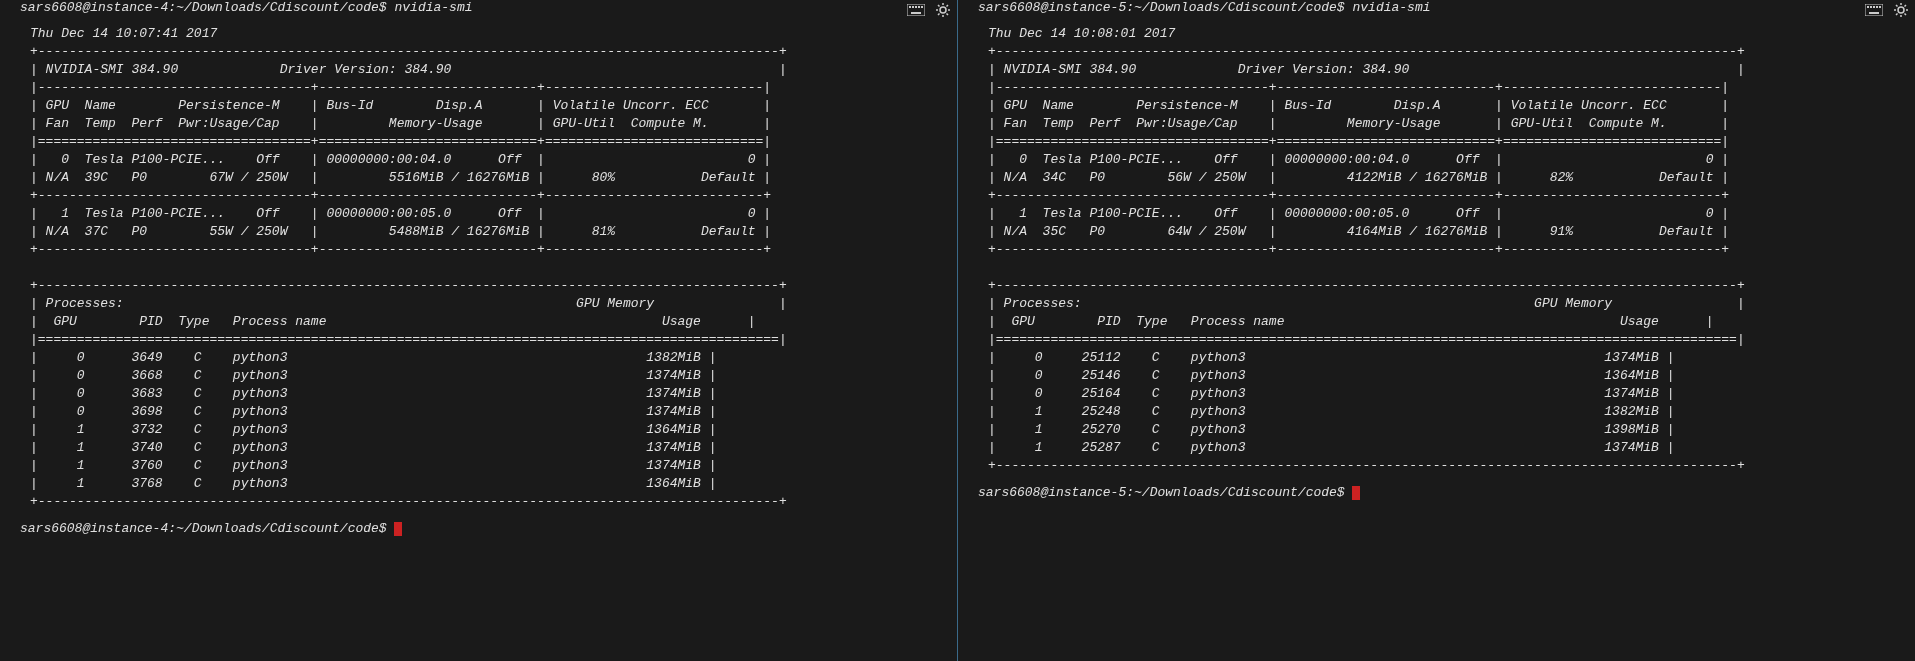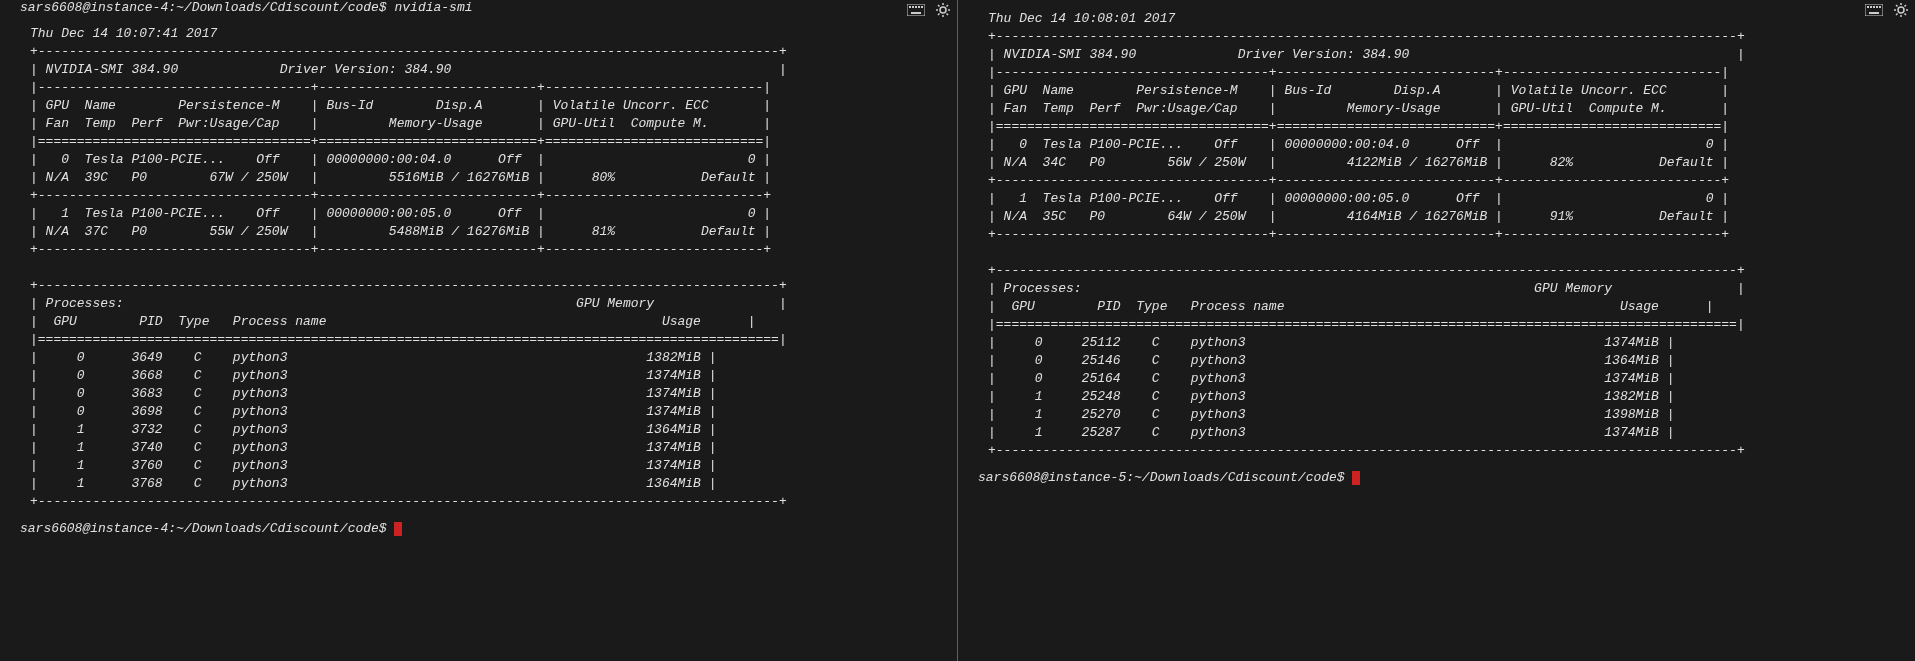--- a/index.html
+++ b/index.html
@@ -122,20 +122,21 @@
           <rect x="4" y="8" width="10" height="2" fill="#ccc"></rect>
         </svg>
     </span>
     <span class="icon">
       <svg width="16" height="16" viewBox="0 0 16 16">
           <circle cx="8" cy="8" r="3" fill="none" stroke="#ccc" stroke-width="1.5"></circle>
           <path d="M8 1v2M8 13v2M1 8h2M13 8h2M3 3l1.5 1.5M11.5 11.5L13 13M3 13l1.5-1.5M11.5 4.5L13 3" stroke="#ccc" stroke-width="1.5"></path>
         </svg>
     </span>
   </div>
+  <div class="prompt-line"><span>sars6608@instance-5:~/Downloads/Cdiscount/code$</span> <span class="cmd">nvidia-smi</span></div>
   <pre class="smi" id="smi-right">Thu Dec 14 10:08:01 2017
 +-----------------------------------------------------------------------------------------------+
 | NVIDIA-SMI 384.90             Driver Version: 384.90                                          |
 |-----------------------------------+----------------------------+----------------------------|
 | GPU  Name        Persistence-M    | Bus-Id        Disp.A       | Volatile Uncorr. ECC       |
 | Fan  Temp  Perf  Pwr:Usage/Cap    |         Memory-Usage       | GPU-Util  Compute M.       |
 |===================================+============================+============================|
 |   0  Tesla P100-PCIE...    Off    | 00000000:00:04.0      Off  |                          0 |
 | N/A  34C   P0        56W / 250W   |         4122MiB / 16276MiB |      82%           Default |
 +-----------------------------------+----------------------------+----------------------------+

